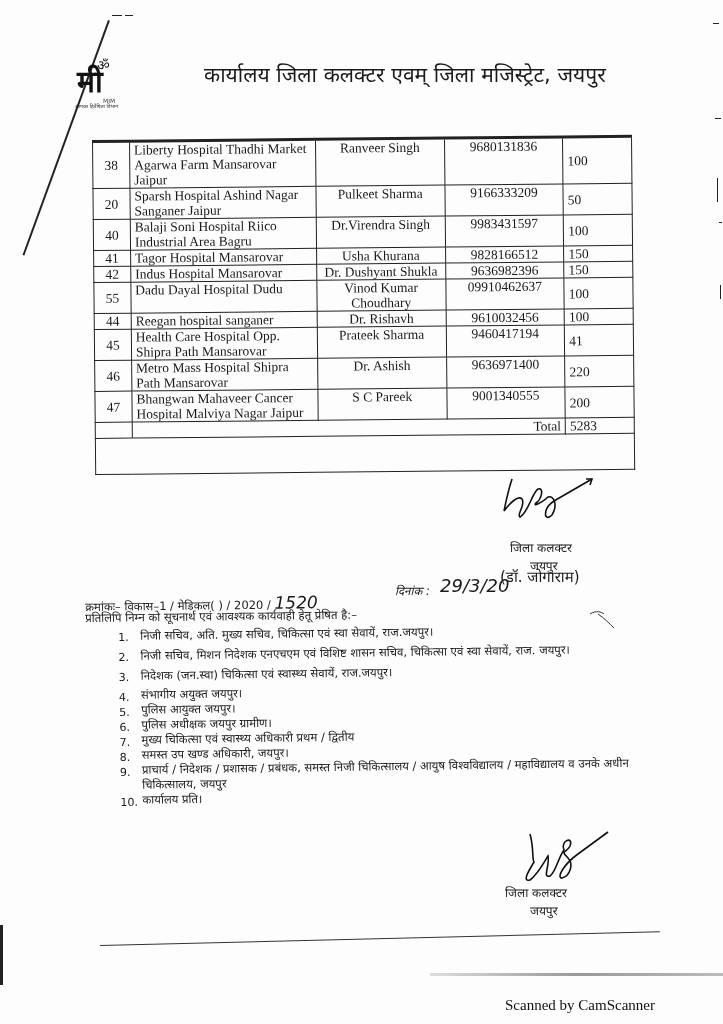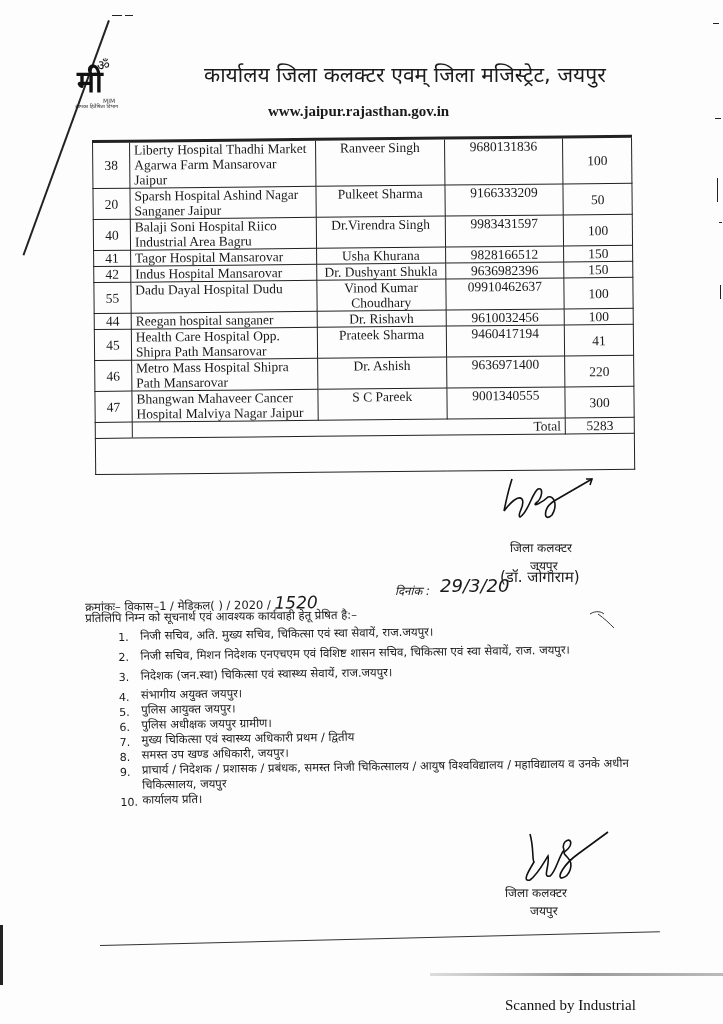--- a/index.html
+++ b/index.html
@@ -16,21 +16,21 @@
   .website { position:absolute; left:268px; top:103px; font-size:15px; font-weight:bold; white-space:nowrap; }
 
   table.hosp { position:absolute; left:92px; top:140px; width:540px; border-collapse:collapse;
                transform:rotate(-0.55deg); transform-origin:left top; font-size:13.5px; }
   table.hosp td { border:1px solid #222; padding:0 4px; vertical-align:top; line-height:15px; }
   table.hosp tr.first td { border-top:3px solid #222; }
   td.sno { width:28px; text-align:center; vertical-align:middle !important; }
   td.name { width:178px; }
   td.contact { width:120px; text-align:center; }
   td.phone { width:110px; text-align:center; }
-  td.beds { width:60px; text-align:center; vertical-align:middle !important; }
+  td.beds { width:60px; vertical-align:middle !important; }
   td.total-label { text-align:right; vertical-align:middle !important; }
   tr.blank td { height:35px; }
 
   .sig { position:absolute; }
   .sig svg { overflow:visible; }
   .hindi { font-family:"DejaVu Sans", sans-serif; color:#1a1a1a; }
   .sig-name { position:absolute; left:500px; top:522px; font-size:15px;margin-top:44px; }
   .sig-desig { position:absolute; left:510px; top:539px; font-size:12px; }
   .sig-city { position:absolute; left:530px; top:557px; font-size:12px; }
 
@@ -68,21 +68,20 @@
   <div class="edge-line" style="left:0px; top:925px; width:3px; height:60px;"></div>
 
   <div class="logo">
     <span class="om">ॐ</span>
     <span class="glyph">मी</span>
     <span class="en">MIM</span>
     <span class="sub">आपका हितैषिता विभाग</span>
   </div>
 
   <div class="office-title hindi">कार्यालय जिला कलक्टर एवम् जिला मजिस्ट्रेट, जयपुर</div>
-  <div class="website">www.jaipur.rajasthan.gov.in</div>
 
   <table class="hosp">
     <tbody id="hosp-body">
         <tr class="first">
           <td class="sno">38</td>
           <td class="name">Liberty Hospital Thadhi Market Agarwa Farm Mansarovar Jaipur</td>
           <td class="contact">Ranveer Singh</td>
           <td class="phone">9680131836</td>
           <td class="beds">100</td>
         </tr>
@@ -140,21 +139,21 @@
           <td class="name">Metro Mass Hospital Shipra Path Mansarovar</td>
           <td class="contact">Dr. Ashish</td>
           <td class="phone">9636971400</td>
           <td class="beds">220</td>
         </tr>
         <tr>
           <td class="sno">47</td>
           <td class="name">Bhangwan Mahaveer Cancer Hospital Malviya Nagar Jaipur</td>
           <td class="contact">S C Pareek</td>
           <td class="phone">9001340555</td>
-          <td class="beds">300</td>
+          <td class="beds">200</td>
         </tr>
         <tr>
           <td class="sno" style="border-right: none;"></td>
           <td colspan="3" class="total-label">Total</td>
           <td class="beds">5283</td>
         </tr>
         <tr class="blank">
           <td colspan="5"></td>
         </tr>
       </tbody>
@@ -198,14 +197,14 @@
   <div class="sig" style="left:520px; top:828px;">
     <svg width="110" height="60">
       <path d="M10 6 C14 20, 12 32, 14 34 C8 44, 2 54, 10 52 C18 46, 24 34, 28 28 C30 38, 22 50, 30 48 C36 44, 38 30, 44 22 C40 12, 54 8, 50 18 C46 26, 40 22, 48 30 C54 36, 50 48, 42 50 C36 50, 44 36, 58 26 L88 4" fill="none" stroke="#111" stroke-width="1.6"></path>
     </svg>
   </div>
   <div class="sig2-desig hindi">जिला कलक्टर</div>
   <div class="sig2-city hindi">जयपुर</div>
 
   <div class="footer-line"></div>
   <div class="footer-shadow"></div>
-  <div class="camscanner">Scanned by Industrial</div>
+  <div class="camscanner">Scanned by CamScanner</div>
 </div>
 
 </body></html>

